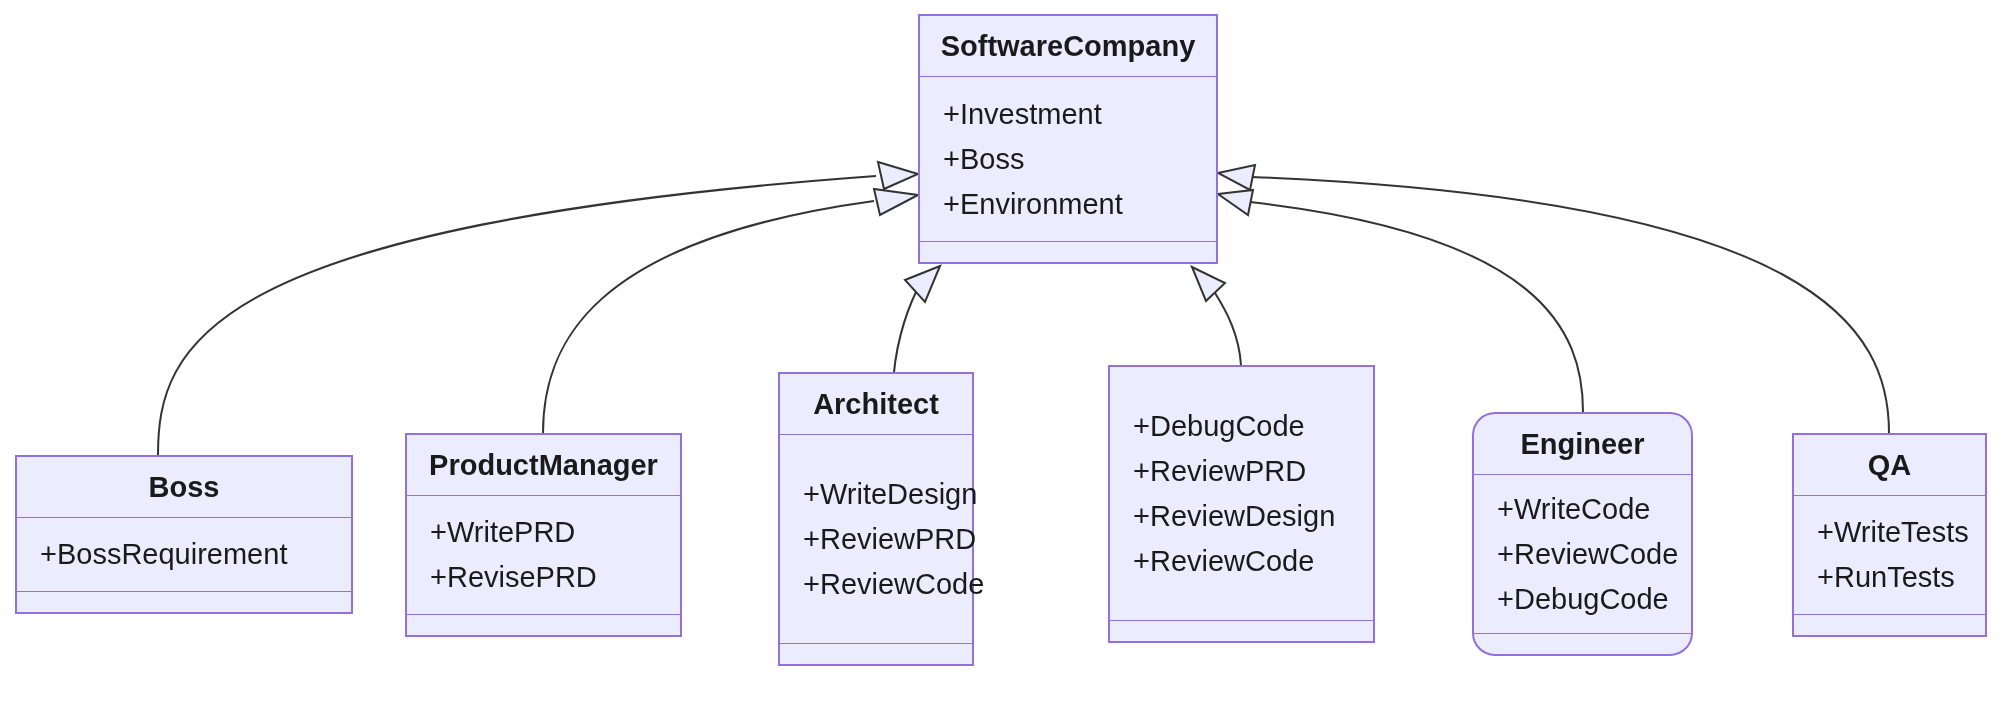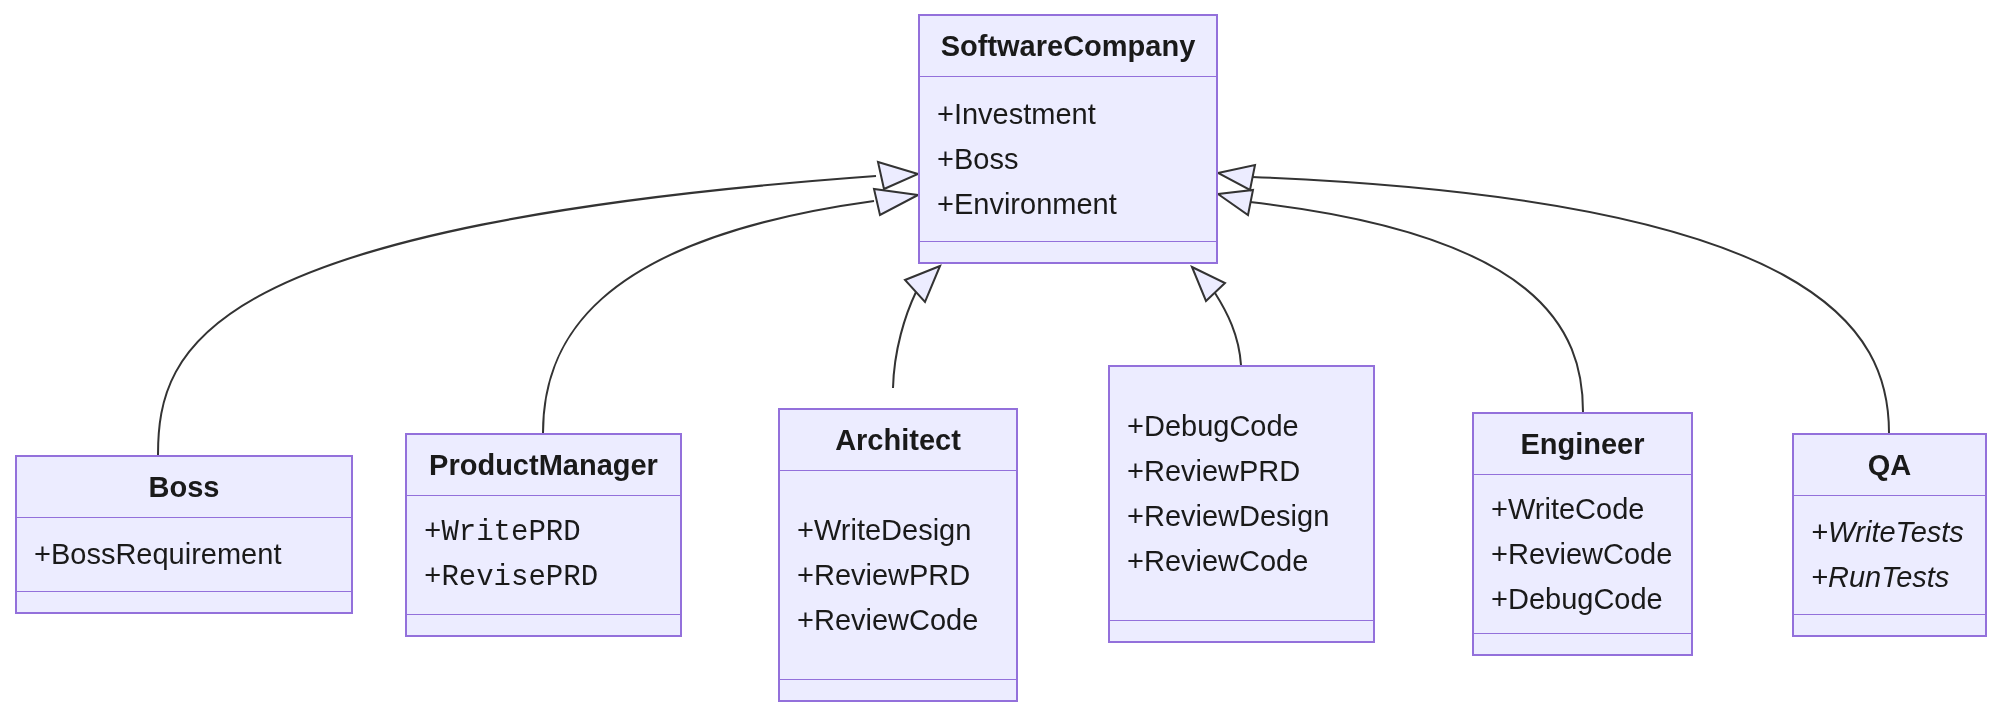--- a/index.html
+++ b/index.html
@@ -23,21 +23,21 @@
   .class-title{
     height:60px;
     display:flex;align-items:center;justify-content:center;
     font-weight:bold;
     font-size:29px;
     border-bottom:1.5px solid #9370DB;
     white-space:nowrap;
   }
   .class-attrs{
     display:flex;flex-direction:column;justify-content:center;
-    padding:0 17px;
+    padding:0 23px;
     font-size:29px;
     border-bottom:1.5px solid #9370DB;
   }
   .attr{line-height:45px;white-space:nowrap;}
   .class-methods{height:20px;}
 </style>
 </head>
 <body>
 
 <div class="canvas">
@@ -71,59 +71,59 @@
   <div class="class-box" style="left:15px;top:455px;width:338px;">
     <div class="class-title">Boss</div>
     <div class="class-attrs" style="height:73px;">
       <div class="attr">+BossRequirement</div>
     </div>
     <div class="class-methods"></div>
   </div>
 
   <div class="class-box" style="left:405px;top:433px;width:277px;">
     <div class="class-title">ProductManager</div>
-    <div class="class-attrs" style="height:118px;font-family:Liberation Mono, monospace;">
+    <div class="class-attrs" style="height:118px;">
       <div class="attr">+WritePRD</div>
       <div class="attr">+RevisePRD</div>
     </div>
     <div class="class-methods"></div>
   </div>
 
-  <div class="class-box" style="left:778px;top:408px;width:240px;">
+  <div class="class-box" style="left:778px;top:372px;width:196px;">
     <div class="class-title">Architect</div>
     <div class="class-attrs" style="height:208px;">
       <div class="attr">+WriteDesign</div>
       <div class="attr">+ReviewPRD</div>
       <div class="attr">+ReviewCode</div>
     </div>
     <div class="class-methods"></div>
   </div>
 
   <div class="class-box" style="left:1108px;top:365px;width:267px;">
     <div class="class-attrs" style="height:253px;">
       <div class="attr">+DebugCode</div>
       <div class="attr">+ReviewPRD</div>
       <div class="attr">+ReviewDesign</div>
       <div class="attr">+ReviewCode</div>
     </div>
     <div class="class-methods"></div>
   </div>
 
-  <div class="class-box" style="left:1472px;top:412px;width:221px;">
+  <div class="class-box" style="left:1472px;top:412px;width:221px;border-radius:23px;">
     <div class="class-title">Engineer</div>
     <div class="class-attrs" style="height:158px;">
       <div class="attr">+WriteCode</div>
       <div class="attr">+ReviewCode</div>
       <div class="attr">+DebugCode</div>
     </div>
     <div class="class-methods"></div>
   </div>
 
   <div class="class-box" style="left:1792px;top:433px;width:195px;">
     <div class="class-title">QA</div>
-    <div class="class-attrs" style="height:118px;font-style:italic;">
+    <div class="class-attrs" style="height:118px;">
       <div class="attr">+WriteTests</div>
       <div class="attr">+RunTests</div>
     </div>
     <div class="class-methods"></div>
   </div>
 
 </div>
 
 </body></html>

